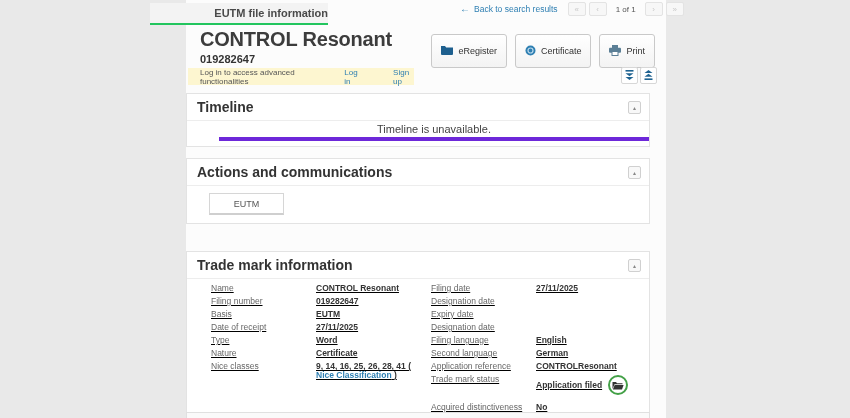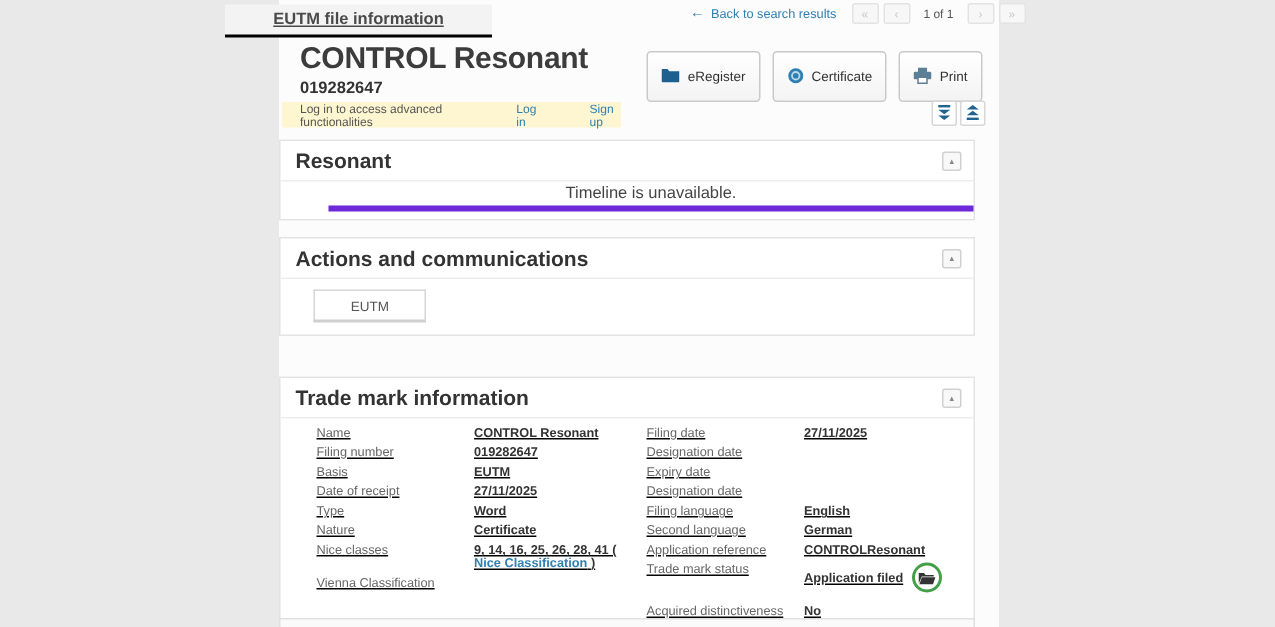--- a/index.html
+++ b/index.html
@@ -4,22 +4,22 @@
 <style>
   * { margin:0; padding:0; box-sizing:border-box; }
   html,body { width:850px; height:418px; }
   body { font-family:"Liberation Sans", sans-serif; background:#e9e9e9; overflow:hidden; }
   .screen { position:relative; width:850px; height:418px; }
 
   .surface { position:absolute; left:186px; top:0; width:480px; height:418px; background:#fcfcfc; }
 
   
   .tab { position:absolute; left:150px; top:3px; width:178px; height:22px; background:#f3f3f3;
-         border-bottom:2px solid #000000; display:flex; align-items:center; justify-content:center;
-         font-size:11px; font-weight:bold; color:#4a4a4a; cursor:pointer;text-decoration:underline; }
+         border-bottom:2px solid #22c55e; display:flex; align-items:center; justify-content:flex-end;
+         font-size:11px; font-weight:bold; color:#4a4a4a; cursor:pointer; }
 
   
   .topbar { position:absolute; left:460px; top:2px; display:flex; align-items:center; }
   .back { display:flex; align-items:center; gap:4px; color:#2e7fb2; font-size:8.5px; text-decoration:none; cursor:pointer; }
   .back .arr { font-size:10px; font-weight:bold; line-height:8px; }
   .pager { display:flex; align-items:center; gap:3px; margin-left:10px; }
   .pager button { width:18px; height:14px; background:#f7f7f7; border:1px solid #e3e3e3; border-radius:2px;
                   color:#c9c9c9; font-size:8px; line-height:11px; cursor:default; }
   .pager .status { font-size:8px; color:#555; margin:0 6px; white-space:nowrap; }
 
@@ -146,21 +146,21 @@
   <button class="toggle-all" id="expand-all">
     <span><svg width="9" height="10" viewBox="0 0 9 10">
           <path d="M4.5 0 l4 3 h-8 z" fill="#1f6391"></path>
           <path d="M4.5 3.8 l4 3 h-8 z" fill="#1f6391"></path>
           <rect x="0.5" y="8.4" width="8" height="1.6" fill="#1f6391"></rect>
         </svg></span>
   </button>
 
   <div class="card" id="card-timeline">
     <div class="card-head">
-      <h2>Resonant</h2>
+      <h2>Timeline</h2>
       <button class="collapse-btn">▴</button>
     </div>
     <div class="empty-box">Timeline is unavailable.</div>
   </div>
 
   <div class="card" id="card-actions">
     <div class="card-head">
       <h2>Actions and communications</h2>
       <button class="collapse-btn">▴</button>
     </div>
@@ -194,24 +194,20 @@
         <span class="lbl">Type</span>
         <span class="val">Word</span>
       </div>
       <div class="tm-row">
         <span class="lbl">Nature</span>
         <span class="val">Certificate</span>
       </div>
       <div class="tm-row">
         <span class="lbl">Nice classes</span>
         <span class="val"><span>9, 14, 16, 25, 26, 28, 41 (</span> <a>Nice Classification</a> <span>)</span></span>
-      </div>
-      <div class="tm-row">
-        <span class="lbl">Vienna Classification</span>
-        <span class="val"></span>
       </div>
     </div>
 
     <div class="tm-col" id="tm-right">
       <div class="tm-row">
         <span class="lbl">Filing date</span>
         <span class="val">27/11/2025</span>
       </div>
       <div class="tm-row">
         <span class="lbl">Designation date</span>

